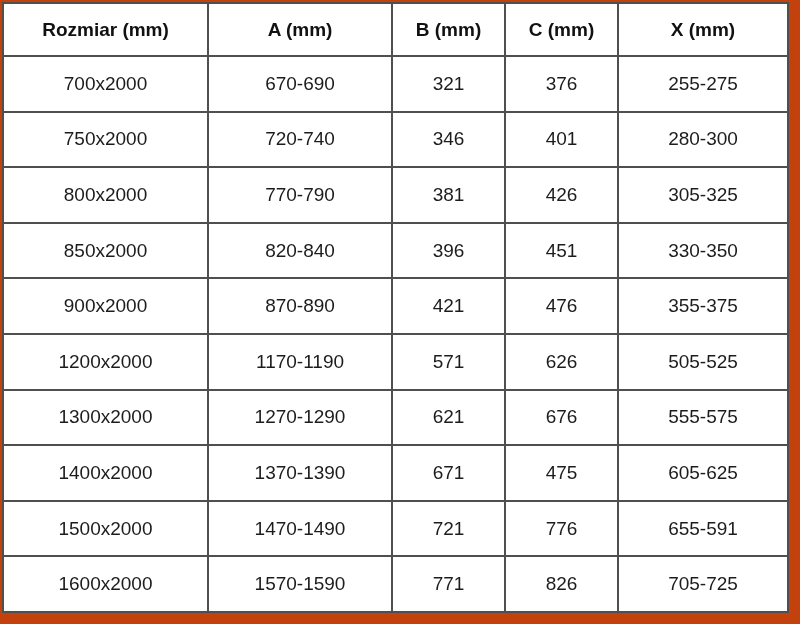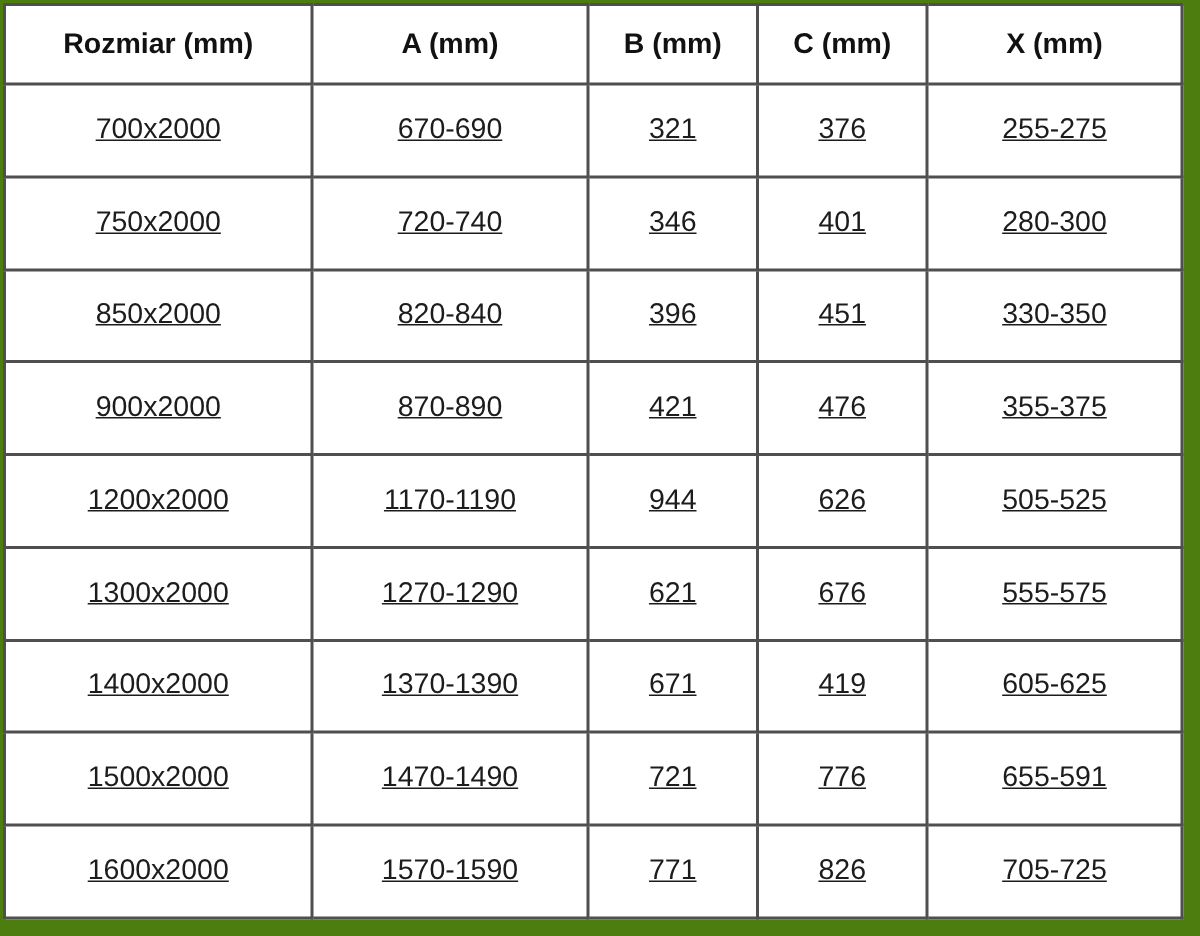--- a/index.html
+++ b/index.html
@@ -9,21 +9,21 @@
     background: #ffffff;
     width: 800px;
     height: 624px;
     font-family: "Liberation Sans", sans-serif;
     color: #1a1a1a;
   }
   .page {
     position: relative;
     width: 800px;
     height: 624px;
-    background: #4d7c0f;
+    background: #c2410c;
   }
   table.size-table {
     position: absolute;
     left: 2px;
     top: 2px;
     width: 785px;
     height: 611px;
     border-collapse: collapse;
     table-layout: fixed;
     background: #ffffff;
@@ -42,21 +42,20 @@
   }
   table.size-table th {
     font-weight: bold;
     font-size: 19px;
     color: #111111;
   }
   table.size-table td {
     font-size: 19px;
     font-weight: normal;
     color: #1c1c1c;
-    text-decoration: underline;
   }
   col.c-rozmiar { width: 205px; }
   col.c-a       { width: 184px; }
   col.c-b       { width: 113px; }
   col.c-c       { width: 113px; }
   col.c-x       { width: 170px; }
 </style>
 </head>
 <body>
 
@@ -87,52 +86,59 @@
           <td>255-275</td>
         </tr>
         <tr>
           <td>750x2000</td>
           <td>720-740</td>
           <td>346</td>
           <td>401</td>
           <td>280-300</td>
         </tr>
         <tr>
+          <td>800x2000</td>
+          <td>770-790</td>
+          <td>381</td>
+          <td>426</td>
+          <td>305-325</td>
+        </tr>
+        <tr>
           <td>850x2000</td>
           <td>820-840</td>
           <td>396</td>
           <td>451</td>
           <td>330-350</td>
         </tr>
         <tr>
           <td>900x2000</td>
           <td>870-890</td>
           <td>421</td>
           <td>476</td>
           <td>355-375</td>
         </tr>
         <tr>
           <td>1200x2000</td>
           <td>1170-1190</td>
-          <td>944</td>
+          <td>571</td>
           <td>626</td>
           <td>505-525</td>
         </tr>
         <tr>
           <td>1300x2000</td>
           <td>1270-1290</td>
           <td>621</td>
           <td>676</td>
           <td>555-575</td>
         </tr>
         <tr>
           <td>1400x2000</td>
           <td>1370-1390</td>
           <td>671</td>
-          <td>419</td>
+          <td>475</td>
           <td>605-625</td>
         </tr>
         <tr>
           <td>1500x2000</td>
           <td>1470-1490</td>
           <td>721</td>
           <td>776</td>
           <td>655-591</td>
         </tr>
         <tr>

